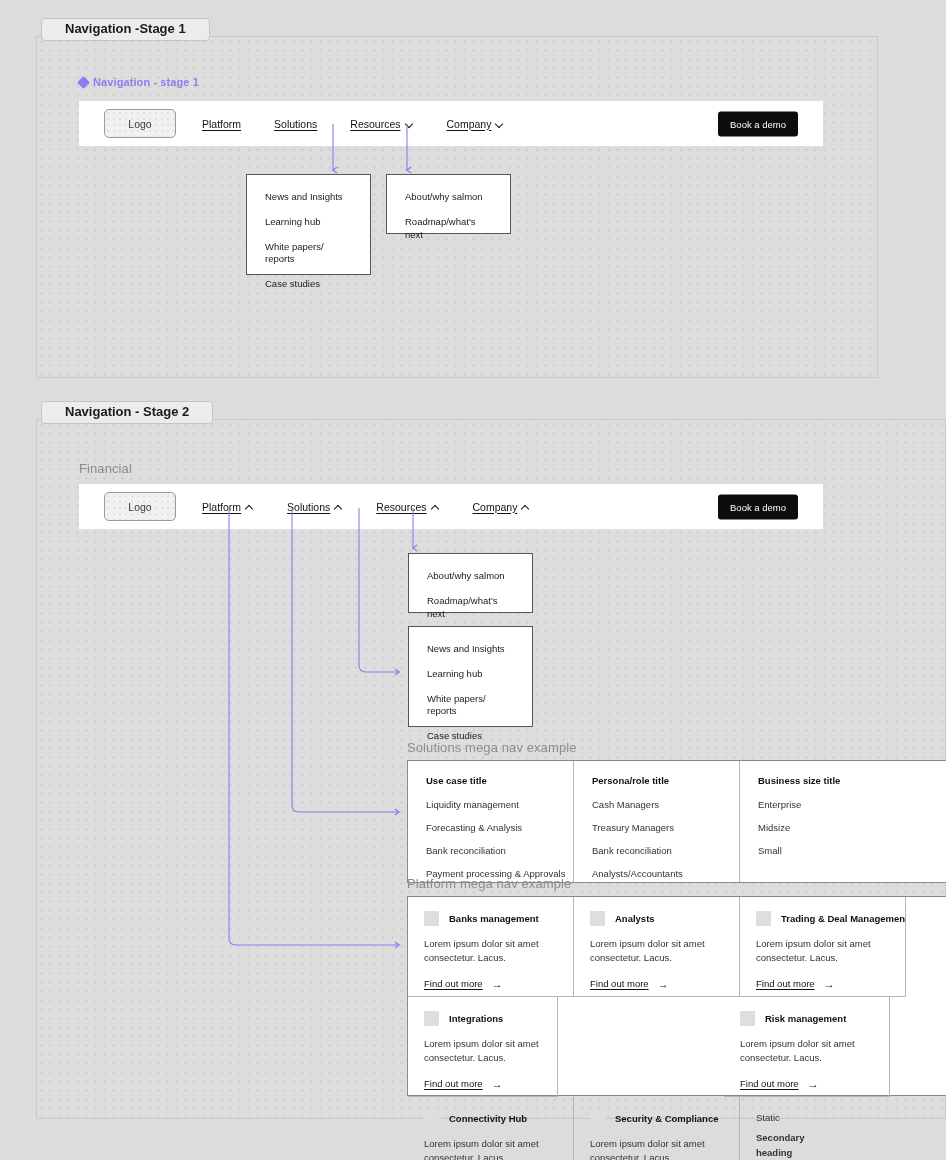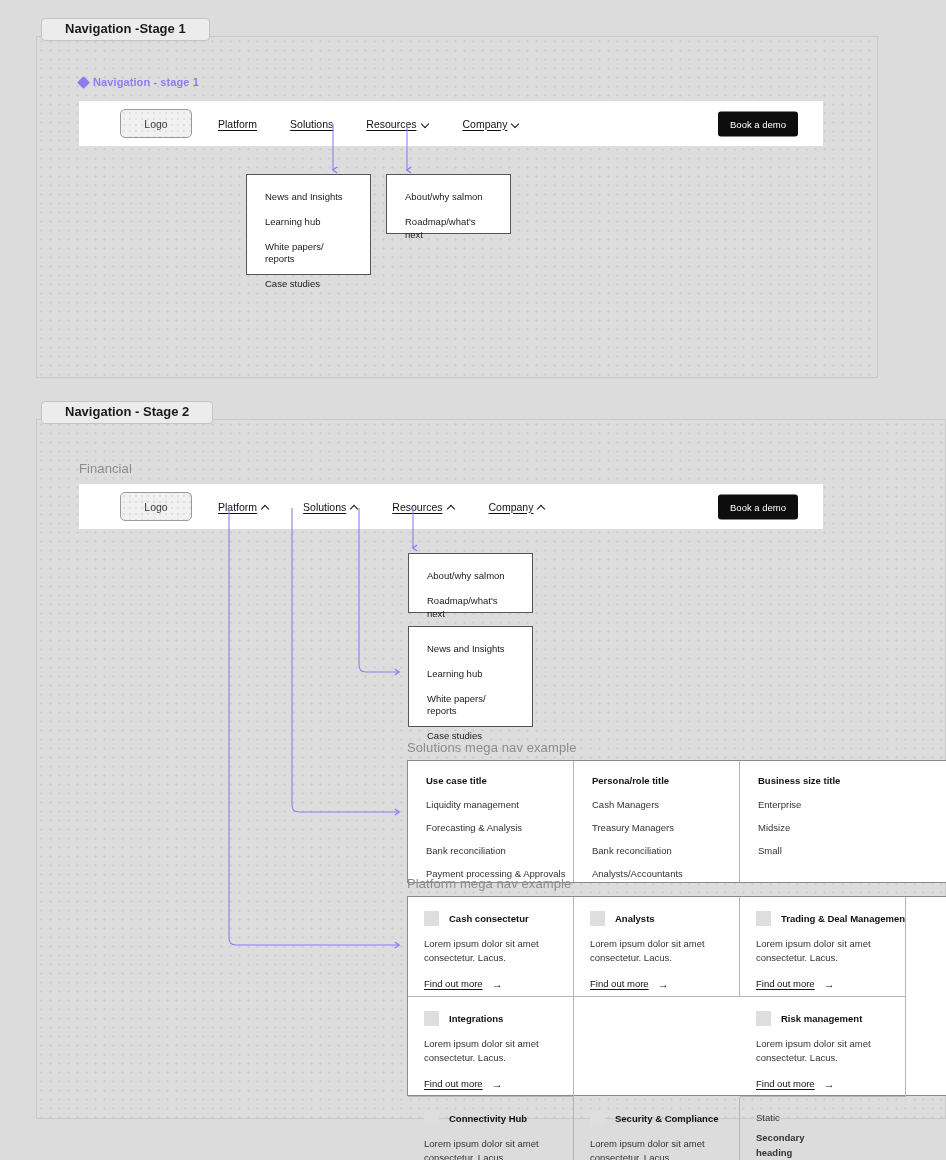--- a/index.html
+++ b/index.html
@@ -37,21 +37,20 @@
     display:inline-block;width:9px;height:9px;margin-right:5px;
     background:#8b7ef0;transform:rotate(45deg);
     position:relative;top:1px;border-radius:1px;
   }
 
   
   .navbar{
     position:absolute;background:#ffffff;
     display:flex;align-items:center;
     box-sizing:border-box;
-    padding-left:16px;
   }
   .logo-box{
     width:70px;height:27px;margin-left:25px;
     border:1px solid #9a9a9a;border-radius:5px;
     background:#f1f1f1;
     background-image:radial-gradient(#e0e0e0 1px, transparent 1.1px);
     background-size:6px 6px;
     display:flex;align-items:center;justify-content:center;
     font-size:10.5px;color:#3a3a3a;
   }
@@ -240,21 +239,21 @@
         <div class="col-item">Midsize</div>
         <div class="col-item">Small</div>
       </div>
     </div>
 
   <div class="section-label" style="left:370px;top:456px;">Platform mega nav example</div>
   <div class="cards" id="mega-platform" style="left:370px;top:476px;width:545px;height:200px;">
       <div class="card" style="width: 166px; height: 100px;">
         <div class="card-head">
           <span class="card-sq"></span>
-          <span class="card-title">Cash consectetur</span>
+          <span class="card-title">Banks management</span>
         </div>
         <div class="card-body">Lorem ipsum dolor sit amet consectetur. Lacus.</div>
         <div class="card-link">
           <span class="lt">Find out more</span>
           <span class="arw">→</span>
         </div>
       </div>
       <div class="card" style="width: 166px; height: 100px;">
         <div class="card-head">
           <span class="card-sq"></span>
@@ -270,21 +269,21 @@
         <div class="card-head">
           <span class="card-sq"></span>
           <span class="card-title">Trading &amp; Deal Management</span>
         </div>
         <div class="card-body">Lorem ipsum dolor sit amet consectetur. Lacus.</div>
         <div class="card-link">
           <span class="lt">Find out more</span>
           <span class="arw">→</span>
         </div>
       </div>
-      <div class="card" style="width: 166px; height: 100px;">
+      <div class="card" style="width: 150px; height: 100px;">
         <div class="card-head">
           <span class="card-sq"></span>
           <span class="card-title">Integrations</span>
         </div>
         <div class="card-body">Lorem ipsum dolor sit amet consectetur. Lacus.</div>
         <div class="card-link">
           <span class="lt">Find out more</span>
           <span class="arw">→</span>
         </div>
       </div>

